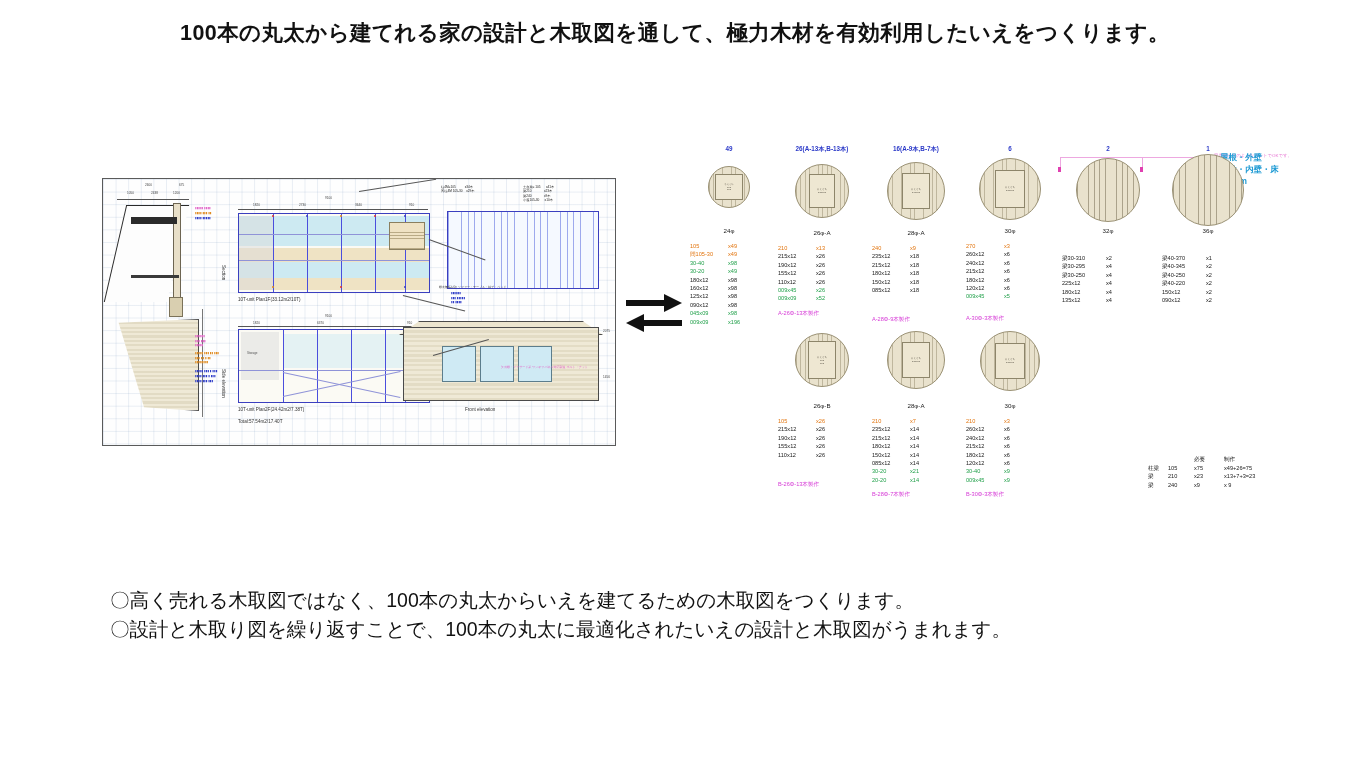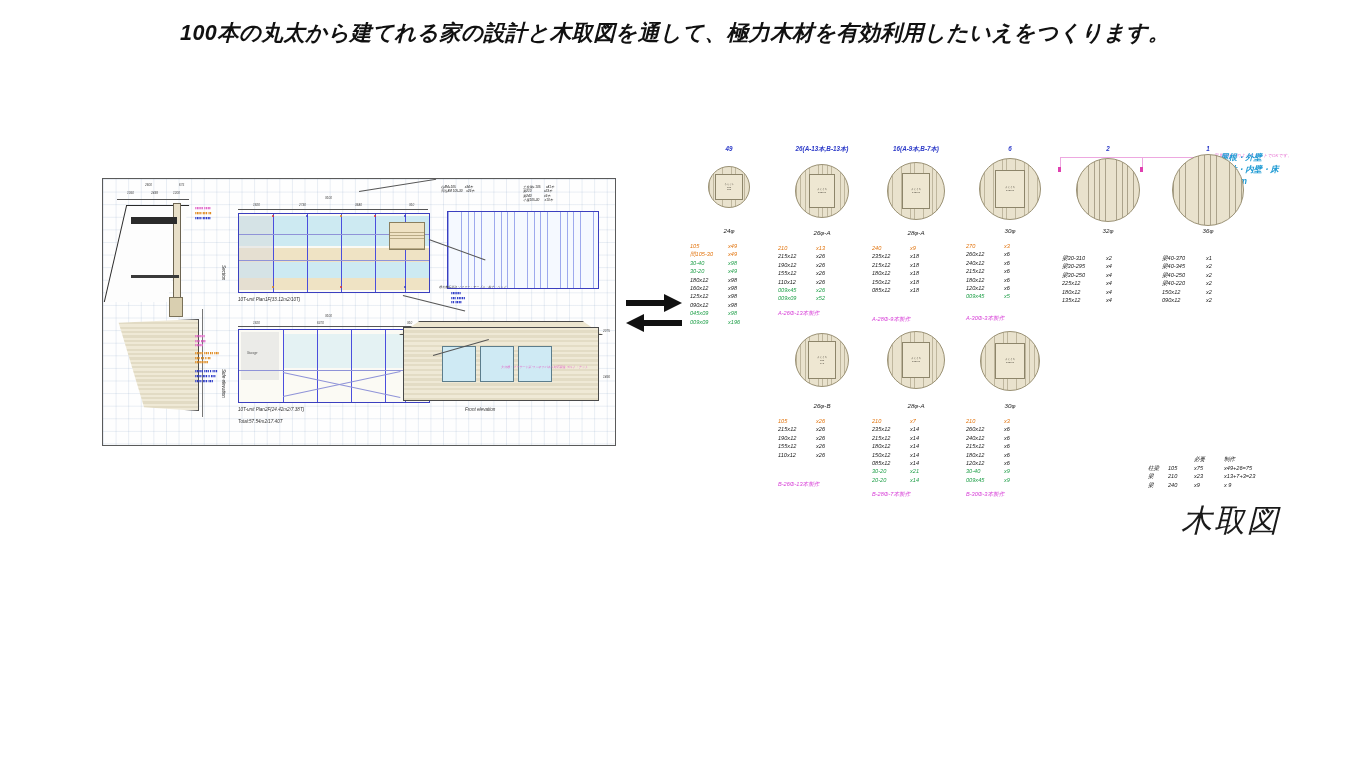--- a/index.html
+++ b/index.html
@@ -2,21 +2,21 @@
 <html lang="ja"><head>
 <meta charset="utf-8">
 <title>100本の丸太から建てれる家の設計と木取図</title>
 <style>
   html,body{margin:0;padding:0;}
   body{
     width:1350px;height:759px;background:#ffffff;
     font-family:"Liberation Sans","DejaVu Sans",sans-serif;
     overflow:hidden;position:relative;
   }
-  .slide{position:absolute;inset:0;font-style:italic;}
+  .slide{position:absolute;inset:0;}
 
   
   .title{
     position:absolute;left:0;top:18px;width:1350px;
     text-align:center;font-size:21.5px;font-weight:bold;color:#111;
     letter-spacing:.4px;white-space:nowrap;
   }
 
   
   .cap-left{
@@ -688,16 +688,19 @@
       <span>x13+7+3=23</span>
     </div>
     <div class="r">
       <span>梁</span>
       <span>240</span>
       <span>x9</span>
       <span>x 9</span>
     </div>
   </div>
 
-  <div class="cap-right">木取図</div>
-
+
+  <div class="bullets">
+    <div>〇高く売れる木取図ではなく、100本の丸太からいえを建てるための木取図をつくります。</div>
+    <div>〇設計と木取り図を繰り返すことで、100本の丸太に最適化されたいえの設計と木取図がうまれます。</div>
+  </div>
 
 </div>
 
 </body></html>

